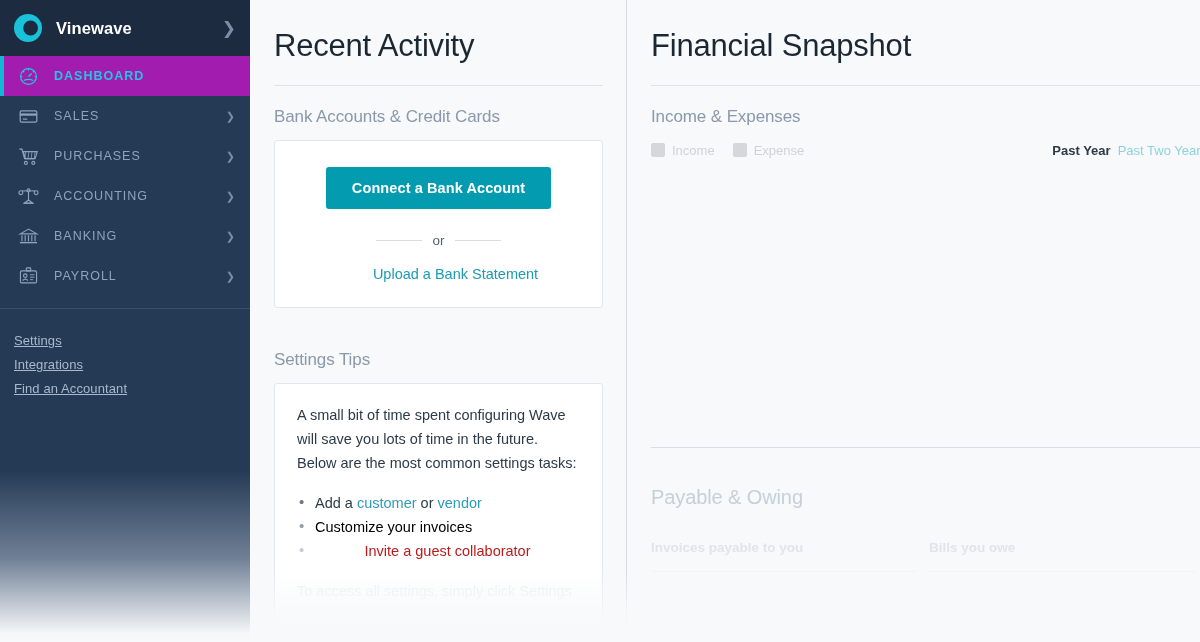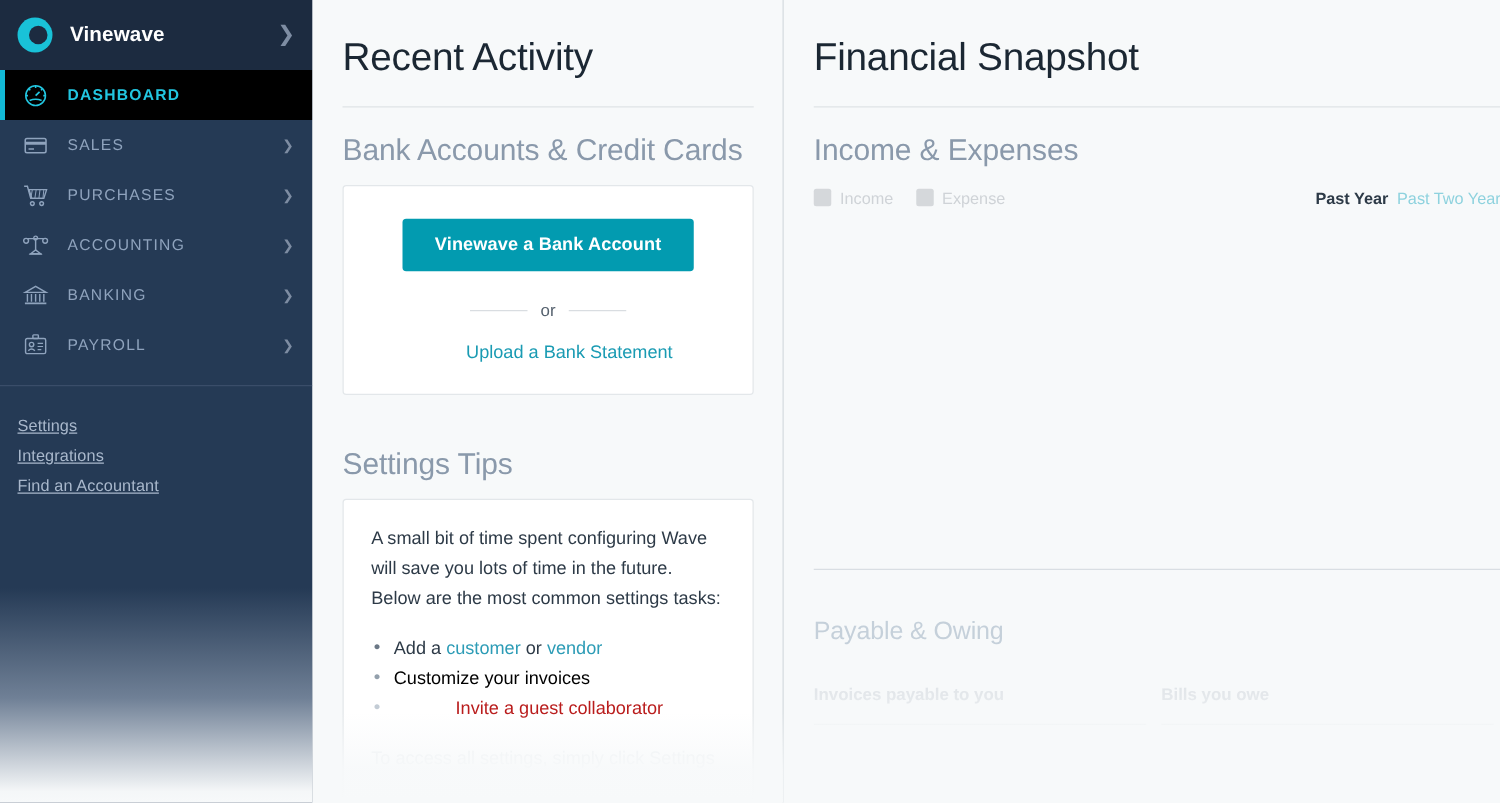--- a/index.html
+++ b/index.html
@@ -52,21 +52,21 @@
     font-size: 12.5px;
     letter-spacing: 1.0px;
     text-transform: uppercase;
   }
   .nav-item .ni-icon {
     width: 24px; height: 24px; flex: 0 0 24px;
     display: flex; align-items: center; justify-content: center;
     margin-right: 14px;
   }
   .nav-item.active {
-    background: #000000;
+    background: #a21caf;
     color: #22c6e0;
     font-weight: bold;
   }
   .nav-item.active::before {
     content: ""; position: absolute; left: 0; top: 0; bottom: 0;
     width: 4px; background: #12b9d6;
   }
   .nav-item .chev {
     margin-left: auto; font-size: 11px; color: #7e8da3;
     font-family: "DejaVu Sans", sans-serif;
@@ -97,21 +97,21 @@
     flex: 1; padding: 0 24px 0 24px; position: relative; overflow: hidden;
   }
 
   .page-h1 {
     font-size: 31px; font-weight: normal; color: #1b2733;
     padding-top: 28px; letter-spacing: -.2px;
   }
   .h1-rule { height: 1px; background: #dfe3e6; margin-top: 21px; }
 
   .sec-h2 {
-    font-size: 24px; color: #8a99ab; font-weight: normal;
+    font-size: 17px; color: #8a99ab; font-weight: normal;
     margin-top: 21px; letter-spacing: -.1px;
   }
 
   .card {
     background: #ffffff;
     border: 1px solid #e3e7ea;
     border-radius: 3px;
     margin-top: 13px;
   }
 
@@ -318,21 +318,21 @@
 
   <main class="main">
 
     <section class="col-recent">
       <h1 class="page-h1">Recent Activity</h1>
       <div class="h1-rule"></div>
 
       <h2 class="sec-h2">Bank Accounts &amp; Credit Cards</h2>
 
       <div class="card bank-card">
-        <button class="btn-primary">Vinewave a Bank Account</button>
+        <button class="btn-primary">Connect a Bank Account</button>
         <div class="or-row">
           <span class="or-line"></span>
           <span class="or-text">or</span>
           <span class="or-line"></span>
         </div>
         <a class="link-teal" href="#">Upload a Bank Statement</a>
       </div>
 
       <h2 class="sec-h2" style="margin-top:42px;">Settings Tips</h2>
 

